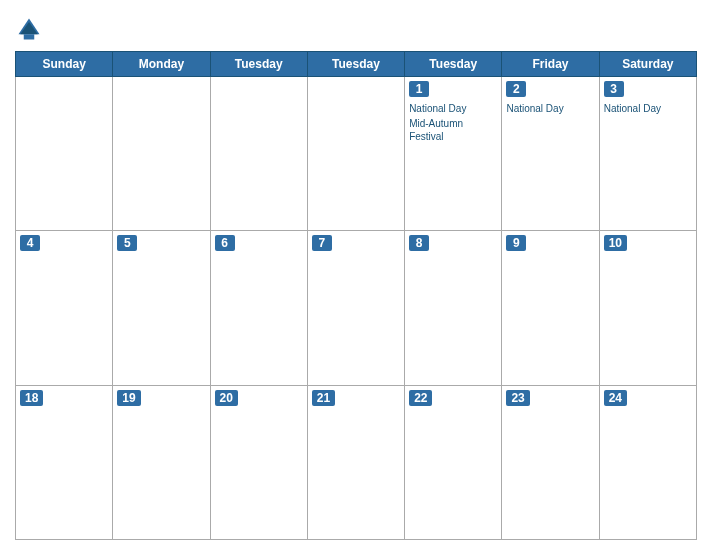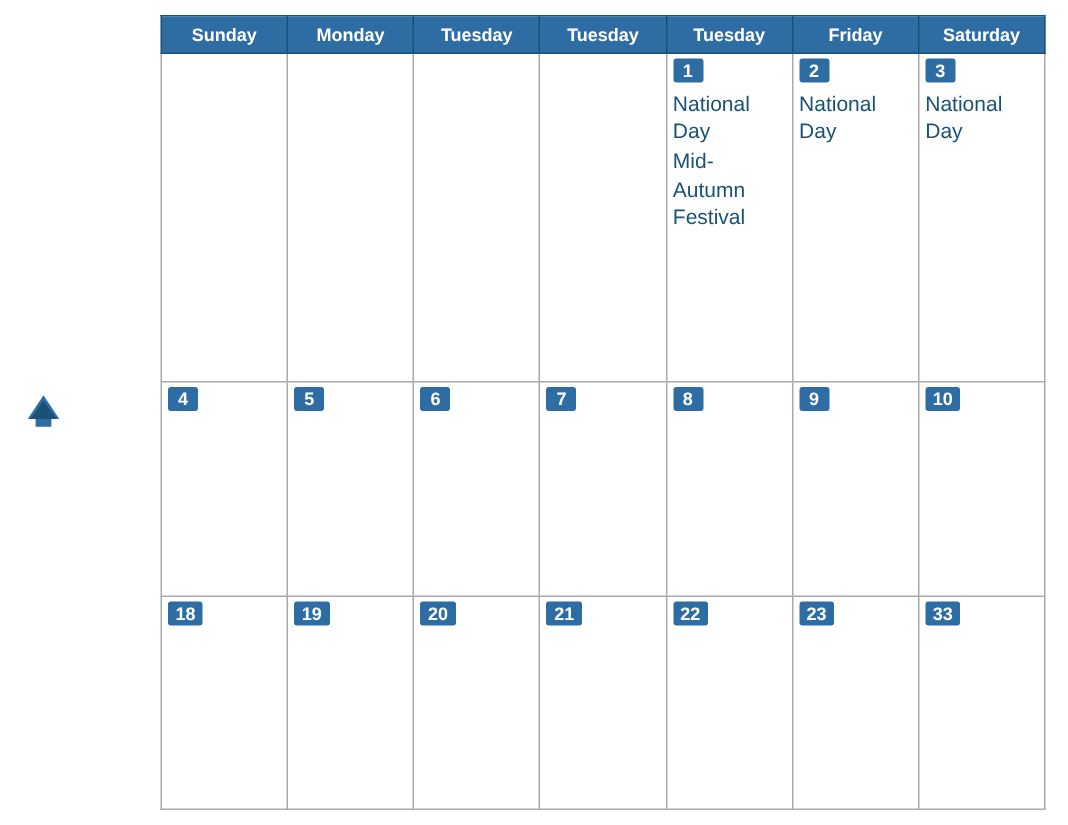--- a/index.html
+++ b/index.html
@@ -8,20 +8,21 @@
       background: #fff;
       width: 712px;
       height: 550px;
       overflow: hidden;
     }
     .page {
       width: 712px;
       height: 550px;
       padding: 10px 15px;
       display: flex;
+      flex-direction: column;
     }
     .header {
       display: flex;
       align-items: center;
       justify-content: space-between;
       padding: 5px 0 8px 0;
     }
     .logo {
       display: flex;
       align-items: center;
@@ -85,21 +86,21 @@
       border-radius: 2px;
       margin-bottom: 3px;
       font-weight: bold;
       min-width: 20px;
       text-align: center;
     }
     .day-number.empty {
       visibility: hidden;
     }
     .event {
-      font-size: 14px;
+      font-size: 10px;
       color: #1a5276;
       line-height: 1.3;
       margin-top: 2px;
     }
     td.empty-cell {
       background: #fff;
     }
   </style>
 </head>
 <body>
@@ -153,17 +154,17 @@
           <td><span class="day-number">9</span></td>
           <td><span class="day-number">10</span></td>
         </tr>
         <tr>
           <td><span class="day-number">18</span></td>
           <td><span class="day-number">19</span></td>
           <td><span class="day-number">20</span></td>
           <td><span class="day-number">21</span></td>
           <td><span class="day-number">22</span></td>
           <td><span class="day-number">23</span></td>
-          <td><span class="day-number">33</span></td>
+          <td><span class="day-number">24</span></td>
         </tr>
       </tbody>
   </table>
 </div>
 
 </body></html>

